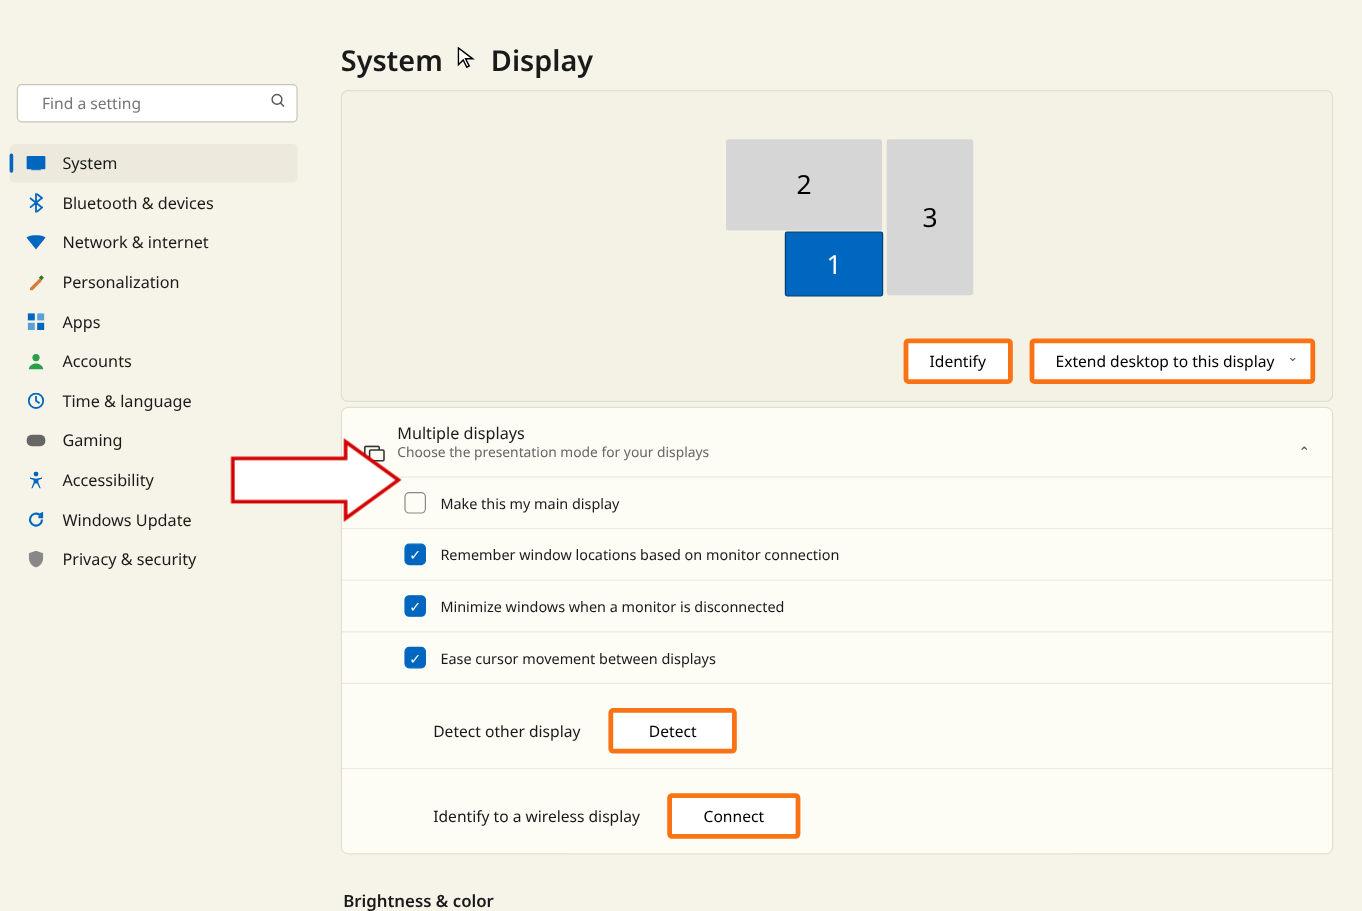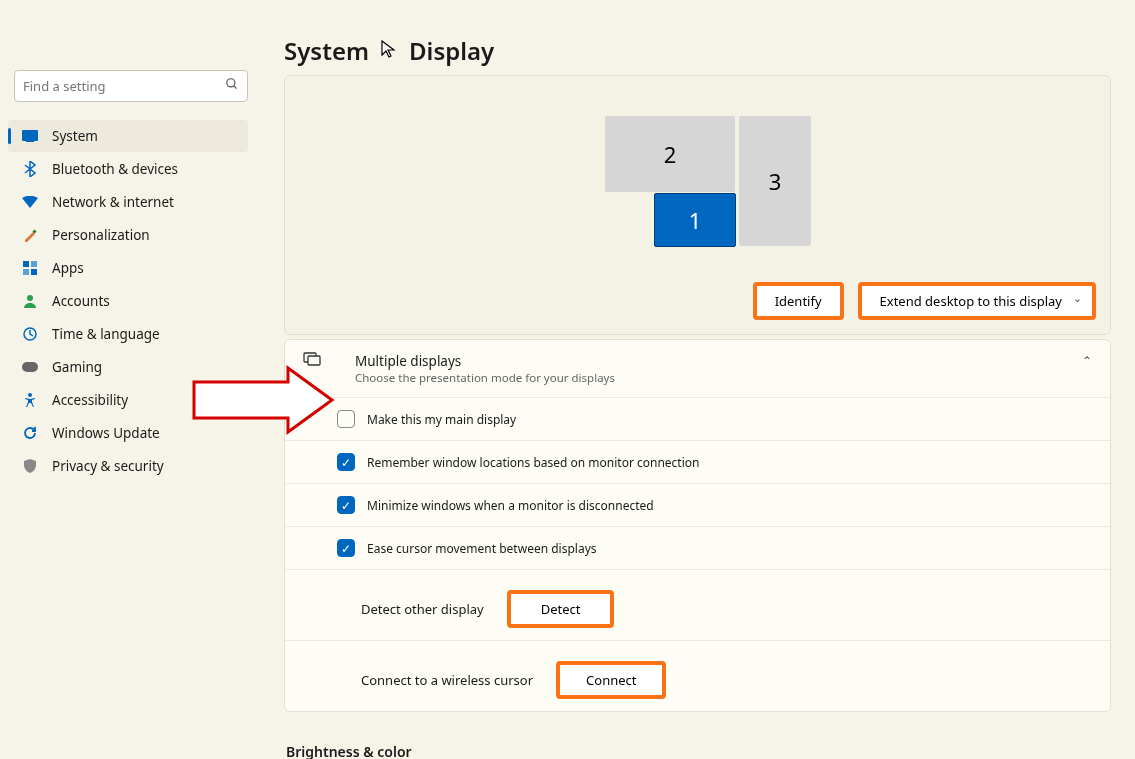--- a/index.html
+++ b/index.html
@@ -1,39 +1,39 @@
 <!DOCTYPE html>
 <html><head>
 <meta charset="utf-8">
 <style>
   * { box-sizing: border-box; margin: 0; padding: 0; font-family: "Segoe UI", system-ui, sans-serif; }
   body { background: #f6f4e8; color: #1a1a1a; width: 1135px; height: 759px; overflow: hidden; display: flex; }
   .sidebar { width: 260px; padding: 70px 12px 12px 8px; flex-shrink: 0; }
   .search-box { display: flex; align-items: center; border: 1px solid #c8c5b6; border-radius: 4px; background: #fff; padding: 6px 8px; margin-bottom: 18px; margin-left: 6px; }
-  .search-box input { flex: 1; border: none; outline: none; font-size: 13px; background: transparent; }
+  .search-box input { flex: 1; border: none; outline: none; font-size: 13px; background: transparent; margin-left: 12px; }
   .search-box .search-glyph { color: #555; font-size: 13px; }
   .nav { list-style: none; }
   .nav li { display: flex; align-items: center; gap: 14px; padding: 7px 10px 7px 14px; margin: 1px 0; border-radius: 4px; cursor: pointer; font-size: 13.5px; color: #1a1a1a; position: relative; }
   .nav li.active { background: #edeadd; }
   .nav li.active::before { content: ""; position: absolute; left: 0; top: 8px; bottom: 8px; width: 3px; background: #0067c0; border-radius: 2px; }
   .nav .nav-icon { width: 16px; height: 16px; display: inline-flex; align-items: center; justify-content: center; flex-shrink: 0; }
   .main { flex: 1; padding: 34px 24px 0 24px; overflow-y: auto; }
   .breadcrumb { font-size: 24px; font-weight: 600; display: flex; align-items: center; gap: 12px; margin-bottom: 8px; }
   .breadcrumb .cursor-glyph { font-size: 18px; font-weight: normal; }
   .subtitle { font-size: 13px; color: #555; margin-bottom: 14px; }
   .arrange-box { border: 1px solid #e2dfd1; border-radius: 6px; background: #f4f2e5; padding: 10px 14px 14px 14px; margin-bottom: 4px; }
   .arrange-canvas { height: 190px; position: relative; }
   .disp { position: absolute; background: #d6d6d6; color: #000; font-size: 22px; display: flex; align-items: center; justify-content: center; border-radius: 2px; cursor: pointer; }
   .disp.selected { background: #0067c0; color: #fff; border: 1px solid #003e73; }
   .arrange-controls { display: flex; justify-content: flex-end; gap: 14px; margin-top: 6px; }
   .btn { background: #fff; border: 4px solid #f97316; border-radius: 4px; padding: 6px 18px; font-size: 13px; cursor: pointer; }
   .btn.dropdown { padding-right: 30px; position: relative; }
   .btn.dropdown::after { content: "\2304"; position: absolute; right: 10px; top: 4px; color: #555; font-size: 11px; }
   .expander { border: 1px solid #e2dfd1; border-radius: 6px; background: #fdfcf5; margin-top: 3px; }
-  .expander-header { display: flex; align-items: flex-start; padding: 12px 18px; gap: 34px; cursor: pointer; }
+  .expander-header { display: flex; align-items: flex-end; padding: 12px 18px; gap: 10px; cursor: pointer; }
   .expander-header .icon-slot { width: 18px; display: flex; justify-content: center; color: #333; }
   .expander-header .texts { flex: 1; }
   .expander-header .title { font-size: 13.5px; }
   .expander-header .desc { font-size: 11.5px; color: #666; }
   .expander-header .chevron { color: #555; font-size: 12px; }
   .expander-item { display: flex; align-items: center; gap: 12px; padding: 12px 18px 12px 52px; border-top: 1px solid #eceade; position: relative; }
   .expander-item .item-label { font-size: 12px; flex: 1; }
   .chk { width: 18px; height: 18px; border-radius: 4px; border: 1px solid #888; display: inline-flex; align-items: center; justify-content: center; flex-shrink: 0; }
   .chk.checked { background: #0067c0; border-color: #0067c0; color: #fff; font-size: 12px; }
   .btn-row { display: flex; align-items: center; justify-content: flex-start; padding: 20px 18px 12px 76px; border-top: 1px solid #eceade; gap: 23px; }
@@ -214,21 +214,21 @@
     <div class="expander-item">
       <span class="chk checked">✓</span>
       <span class="item-label">Ease cursor movement between displays</span>
     </div>
 
     <div class="btn-row">
       <span class="row-label">Detect other display</span>
       <button class="btn" style="padding:6px 30px;">Detect</button>
     </div>
     <div class="btn-row">
-      <span class="row-label">Connect to a wireless cursor</span>
+      <span class="row-label">Identify to a wireless display</span>
       <button class="btn" style="padding:6px 26px;">Connect</button>
     </div>
   </div>
 
   <div class="section-label">Brightness &amp; color</div>
 
 </div>
 
 <svg class="red-arrow" width="150" height="76" viewBox="0 0 150 76">
   <path d="M6 20 H100 V6 L144 38 L100 70 V56 H6 Z" fill="#fff" stroke="#d40000" stroke-width="3"></path>

